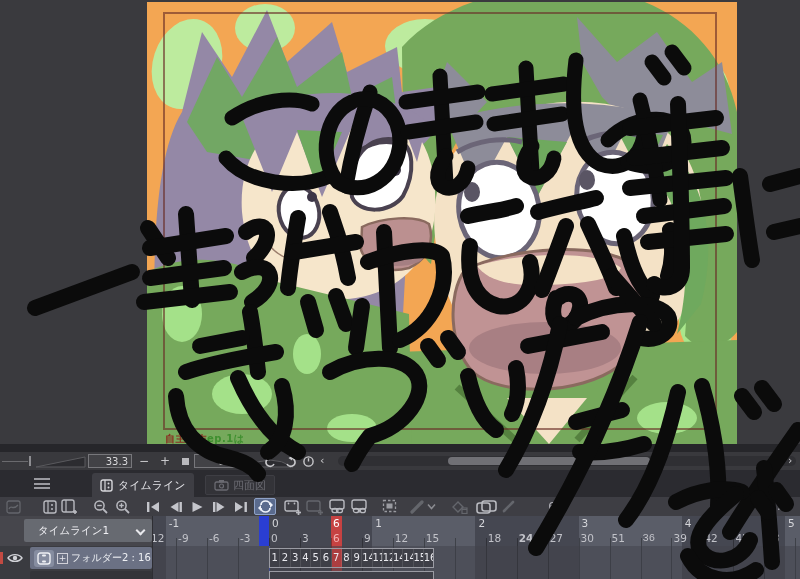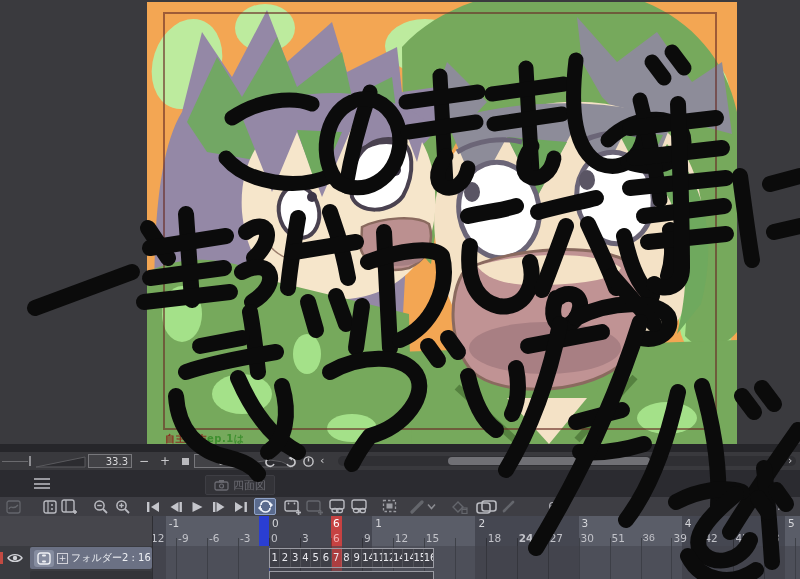--- a/index.html
+++ b/index.html
@@ -195,20 +195,29 @@
     </svg>
     <div class="barglyph" style="left:320px;font-size:11px">‹</div>
     <div id="scroll-track">
       <div id="scroll-thumb"></div>
     </div>
     <div class="barglyph" style="left:788px;font-size:11px">›</div>
   </div>
 
   <div id="tabbar">
     <div id="hamburger"></div>
+    <div class="tab active" style="left:92px">
+      <svg width="14" height="13">
+        <rect x="1" y="1" width="11" height="11" rx="2" fill="none" stroke="#d8d8dc" stroke-width="1.4"></rect>
+        <line x1="5" y1="1" x2="5" y2="12" stroke="#d8d8dc" stroke-width="1.2"></line>
+        <circle cx="8.5" cy="4.5" r="1" fill="#d8d8dc"></circle>
+          <circle cx="8.5" cy="8.5" r="1" fill="#d8d8dc"></circle>
+      </svg>
+      <span>タイムライン</span>
+    </div>
     <div class="tab inactive" style="left:205px">
       <svg width="15" height="12">
         <rect x="1" y="3" width="13" height="8" rx="1.5" fill="none" stroke="#6b6b72" stroke-width="1.3"></rect>
         <rect x="5" y="1" width="5" height="2.5" fill="#6b6b72"></rect>
         <circle cx="7.5" cy="7" r="2" fill="none" stroke="#6b6b72" stroke-width="1.2"></circle>
       </svg>
       <span>四面図</span>
     </div>
   </div>
 
@@ -353,20 +362,24 @@
       <polygon points="1,12.5 3.5,11.5 2,10 " fill="#64666c"></polygon>
         </svg>
       </span>
     <div id="frame-info">
       <b style="position:absolute; left:-158px; font-weight:normal">6</b>
       <span>0 / 72</span>
     </div>
   </div>
 
   <div id="tl-head">
+    <div id="tl-dropdown">
+      <span>タイムライン1</span>
+      <span class="chev"></span>
+    </div>
     <div id="ruler">
         <div class="band" style="left: 632px; width: 103.2px; background: rgb(90, 93, 104);"></div>
         <div class="band" style="left: 425.6px; width: 103.2px; background: rgb(90, 93, 104);"></div>
         <div class="band" style="left: 219.2px; width: 103.2px; background: rgb(90, 93, 104);"></div>
         <div class="band" style="left: 12.8px; width: 103.2px; background: rgb(90, 93, 104);"></div>
 
       <div id="blue-marker" style="left: 105.68px;"></div>
       <div id="playhead" style="left: 177.92px;">
         <span class="ph-top">6</span>
         <span class="ph-bot">6</span>

